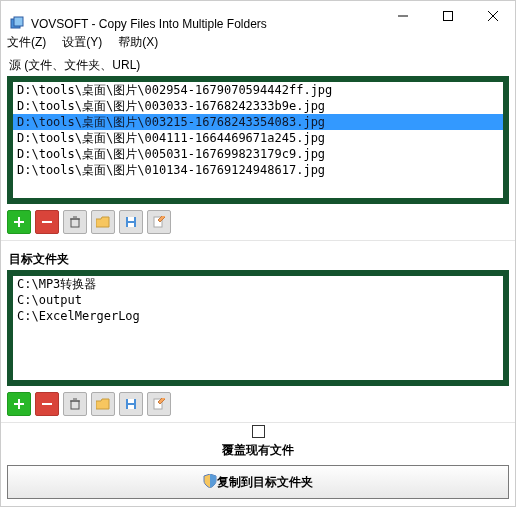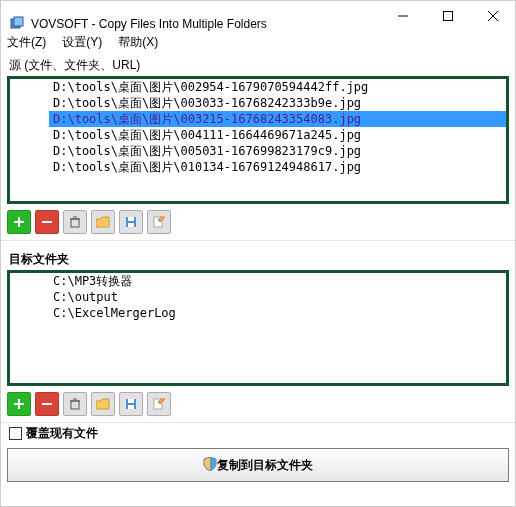--- a/index.html
+++ b/index.html
@@ -5,30 +5,30 @@
   * { box-sizing: border-box; margin: 0; padding: 0; }
   body { font-family: "Microsoft YaHei", "Segoe UI", sans-serif; font-size: 12px; background: #fff; width: 516px; height: 507px; overflow: hidden; border: 1px solid #ccc; }
   .titlebar { height: 30px; display: flex; align-items: flex-end; padding: 0 0 0 8px; background: #fff; }
   .titlebar .icon { width: 16px; height: 16px; margin-right: 6px; }
   .titlebar .title { flex: 1; }
   .winbtn { width: 45px; height: 30px; display: flex; align-items: center; justify-content: center; }
   .winbtn svg { stroke: #000; }
   .menubar { height: 22px; display: flex; align-items: center; padding: 0 6px; gap: 16px; }
   .menubar span { cursor: default; }
   .section-label { padding: 4px 24px 2px 8px; }
-  .listbox { margin: 0 6px 4px 6px; border: 3px solid #14532d; background: #fff; overflow-y: auto; padding-left: 39px; }
+  .listbox { margin: 0 6px 4px 6px; border: 6px solid #14532d; background: #fff; overflow-y: auto; }
   .listbox.src { height: 128px; }
   .listbox.dst { height: 116px; }
   .row { padding: 1px 4px; white-space: nowrap; font-family: "SimSun","Microsoft YaHei",monospace; font-size: 12px; line-height: 14px; }
-  .row.sel { background: #3399ff; color: #4c1d95; }
+  .row.sel { background: #3399ff; color: #0f172a; }
   .toolbar { display: flex; gap: 4px; padding: 2px 6px 6px 6px; border-bottom: 1px solid #e5e5e5; }
   .tbtn { width: 24px; height: 24px; border: 1px solid #adadad; background: #e1e1e1; display: flex; align-items: center; justify-content: center; border-radius: 2px; }
   .tbtn.green { background: #28b728; border-color: #1f9a1f; }
   .tbtn.red { background: #d9443a; border-color: #b6362e; }
-  .checkbox-row { display: flex; align-items: center; gap: 4px; padding: 2px 8px 6px 8px; font-weight: bold; }
+  .checkbox-row { display: flex; align-items: center; gap: 4px; padding: 2px 8px 6px 8px; font-weight: bold; flex-direction: column; }
   .checkbox-row .cb { width: 13px; height: 13px; border: 1px solid #333; background: #fff; }
   .bigbtn { margin: 0 6px 6px 6px; height: 34px; border: 1px solid #7a7a7a; background: linear-gradient(#fefefe,#e8e8e8); display: flex; align-items: center; justify-content: center; font-weight: bold; gap: 0; }
   .spacer { height: 6px; }
 </style>
 </head>
 <body>
 
 <div class="titlebar">
   <span class="icon">
     <svg width="16" height="16" viewBox="0 0 16 16">

